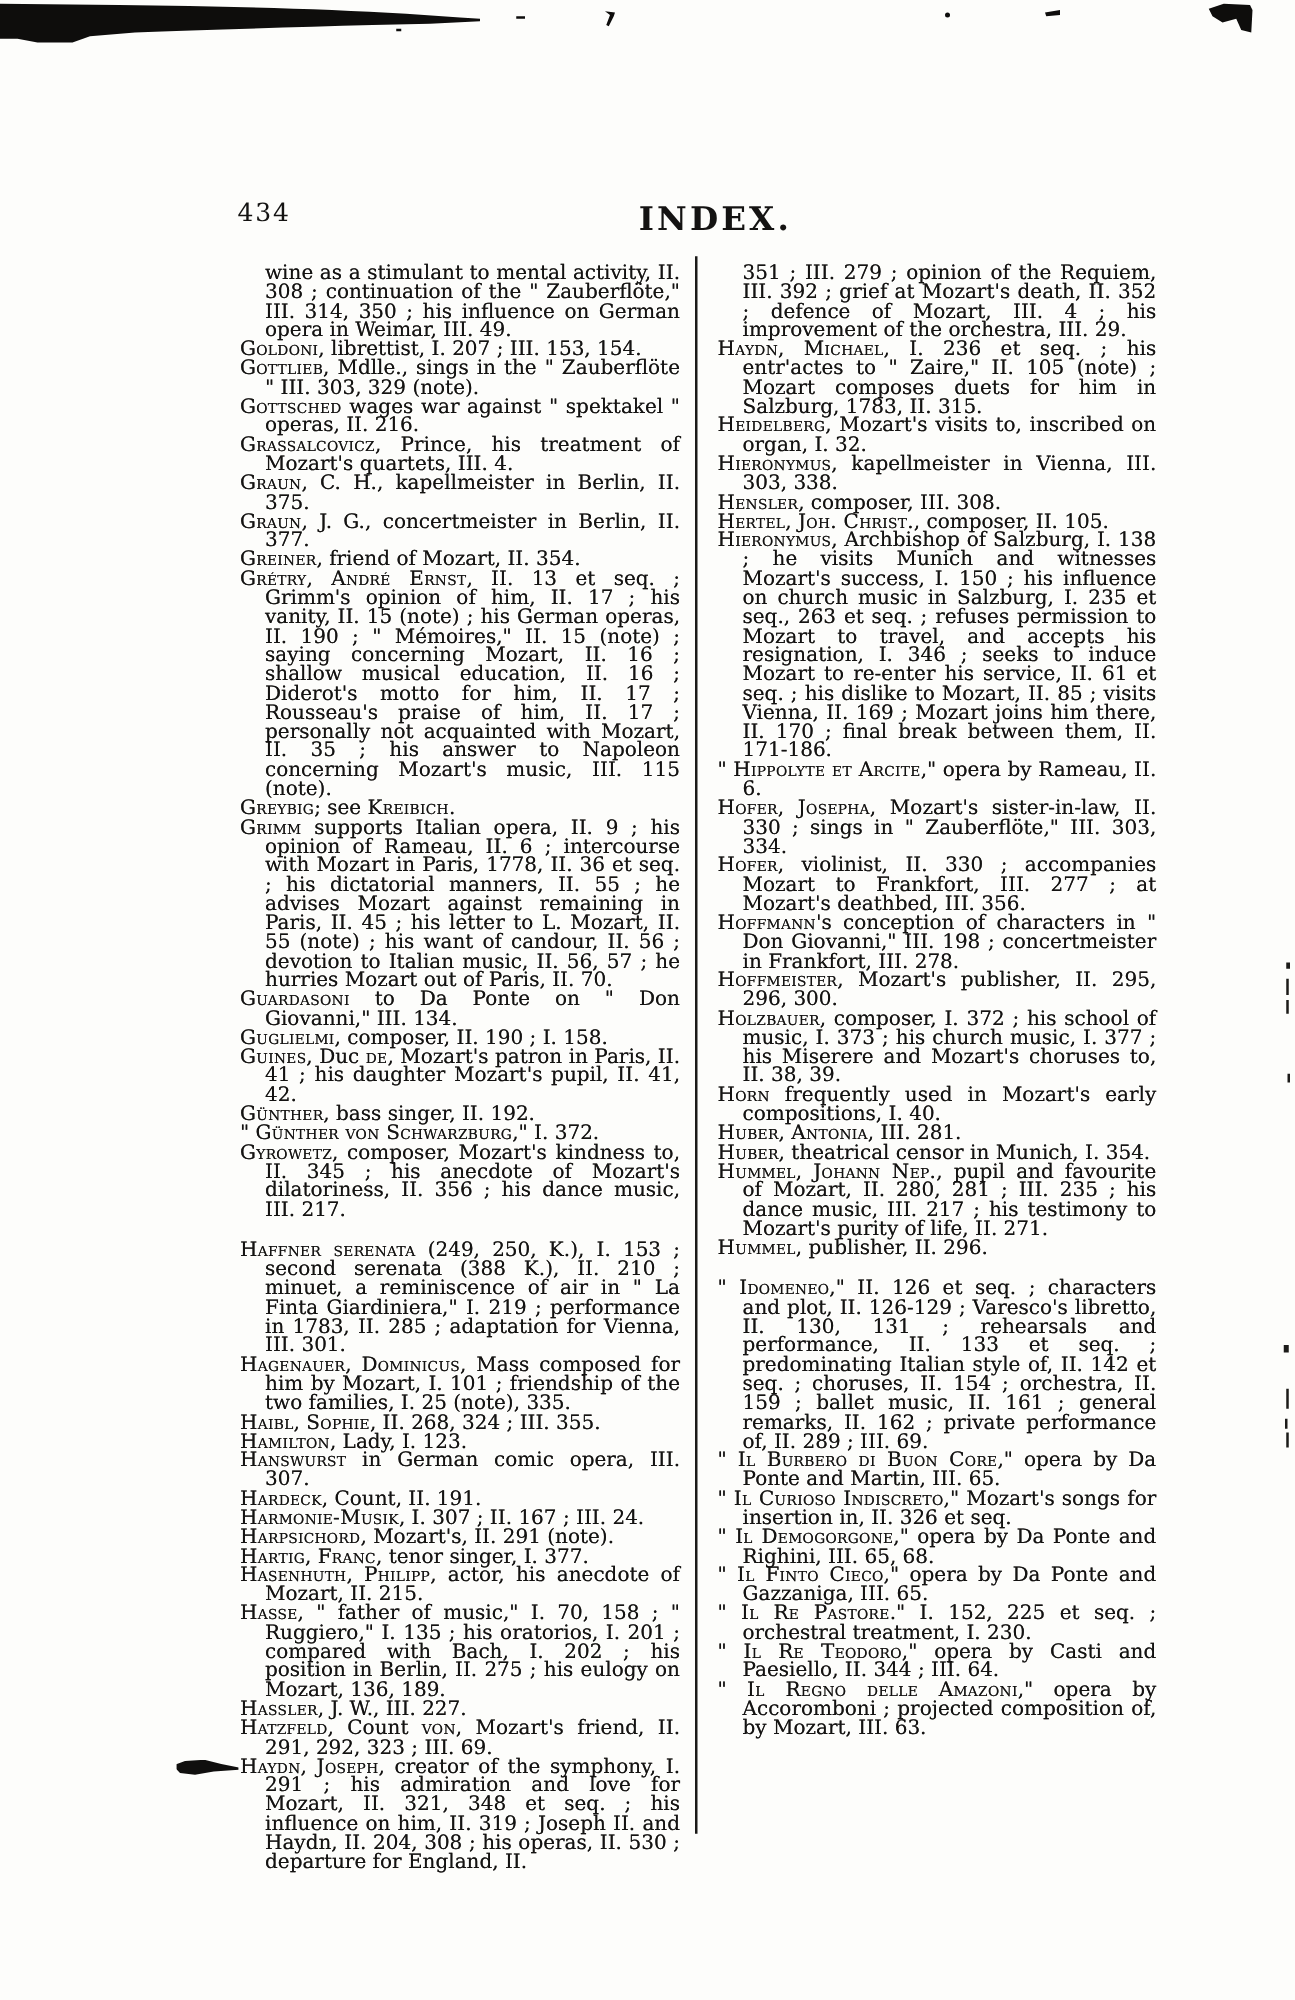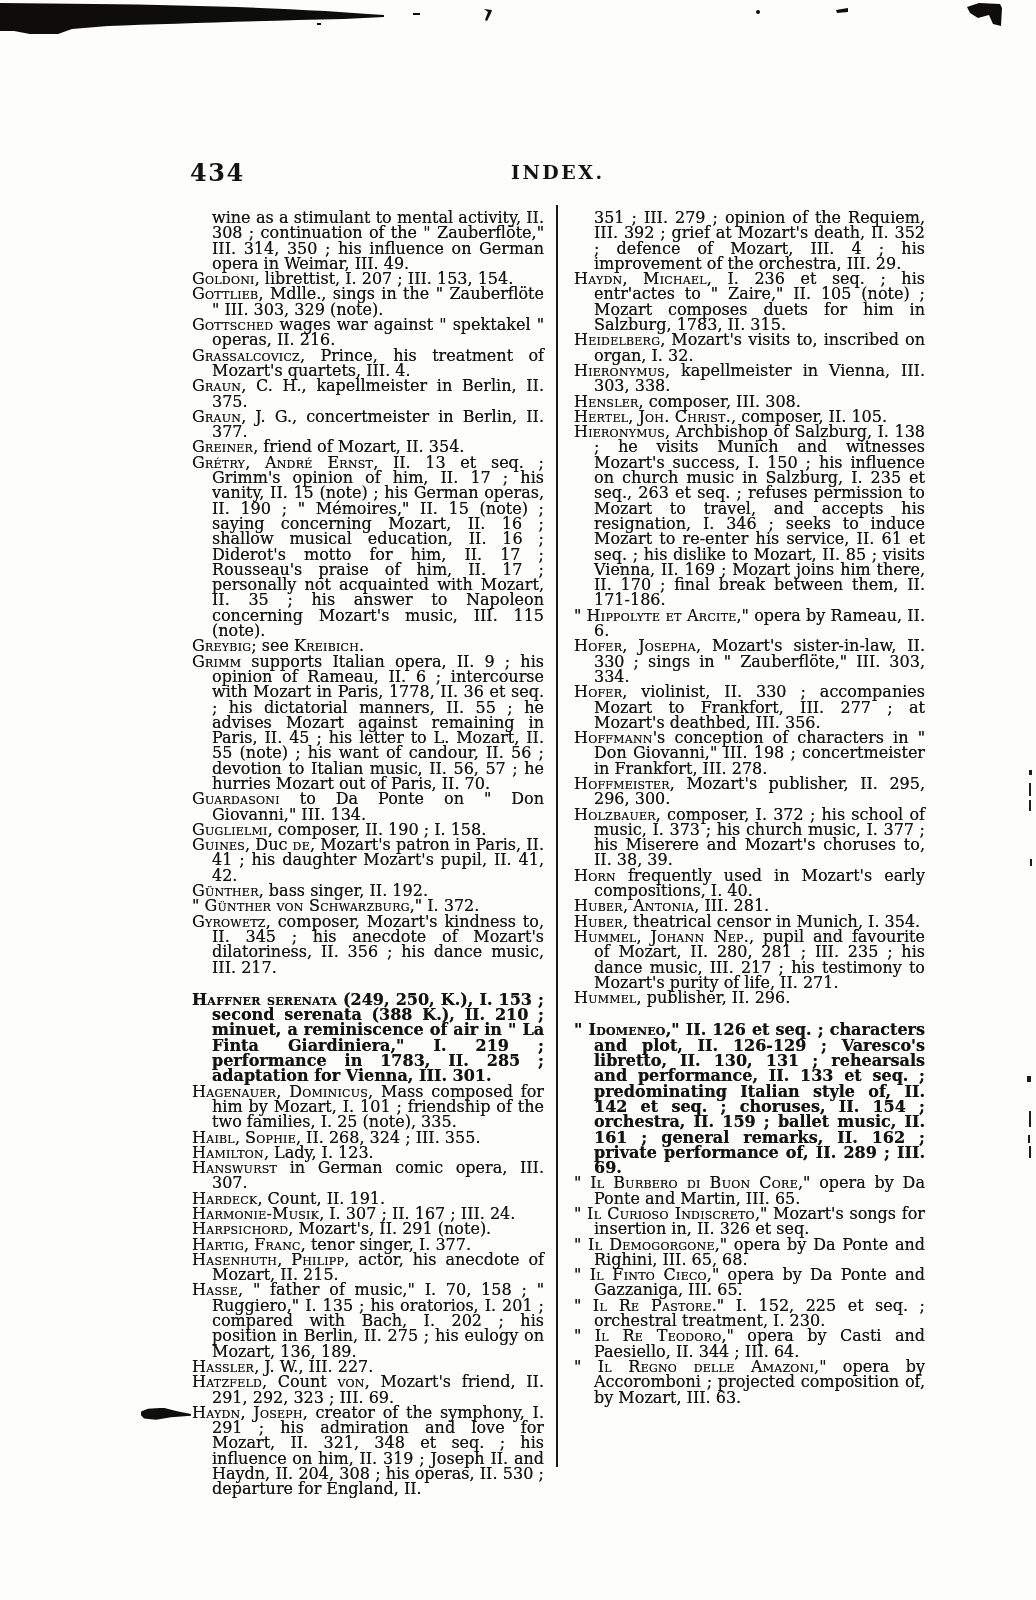--- a/index.html
+++ b/index.html
@@ -7,40 +7,40 @@
     position:relative;
     width:1036px;height:1600px;
     background:#fdfdfb;
     overflow:hidden;
     font-family:"DejaVu Serif","Liberation Serif",serif;
     color:#141312;
   }
   
   .page-number{
     position:absolute;left:190px;top:158px;
-    font-size:24px;font-weight:bold;letter-spacing:1.5px;
+    font-size:20px;font-weight:normal;letter-spacing:1.5px;
   }
   .page-title{
     position:absolute;left:511px;top:161px;
-    font-size:19px;font-weight:bold;letter-spacing:2.5px;
+    font-size:26px;font-weight:bold;letter-spacing:2.5px;
   }
   
   .column{
     position:absolute;top:210px;width:352px;
     font-size:16px;line-height:15.3px;
     text-shadow:0 0 0.4px rgba(20,18,16,.75);
   }
   .col-left{left:192px;}
   .col-right{left:574px;width:351px;}
   .entry{
     margin:0;text-align:justify;
     padding-left:20px;text-indent:-20px;
   }
   .entry.cont{text-indent:0;}
-  .entry.gap{margin-top:17px;font-weight:bold;}
+  .entry.gap{margin-top:17px;}
   .sc{font-variant:small-caps;letter-spacing:0.25px;}
   
   .divider{
     position:absolute;left:556px;top:205px;
     width:2px;height:1262px;background:#1b1a18;
   }
   
   .entry.marked{position:relative;}
   .entry.marked::before{
     content:"";position:absolute;left:-51px;top:3px;

